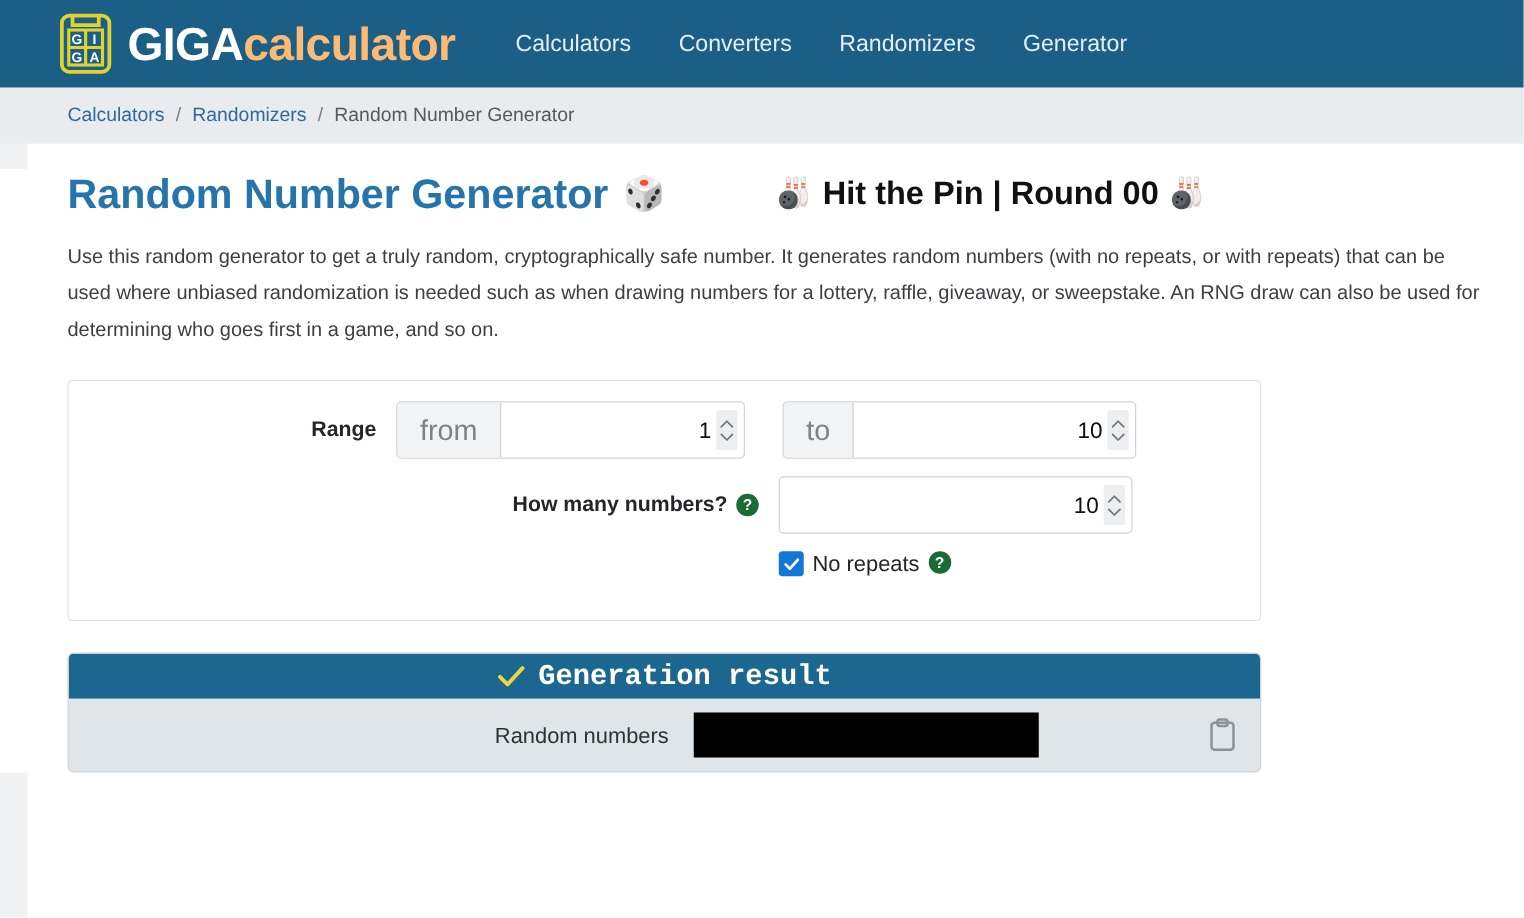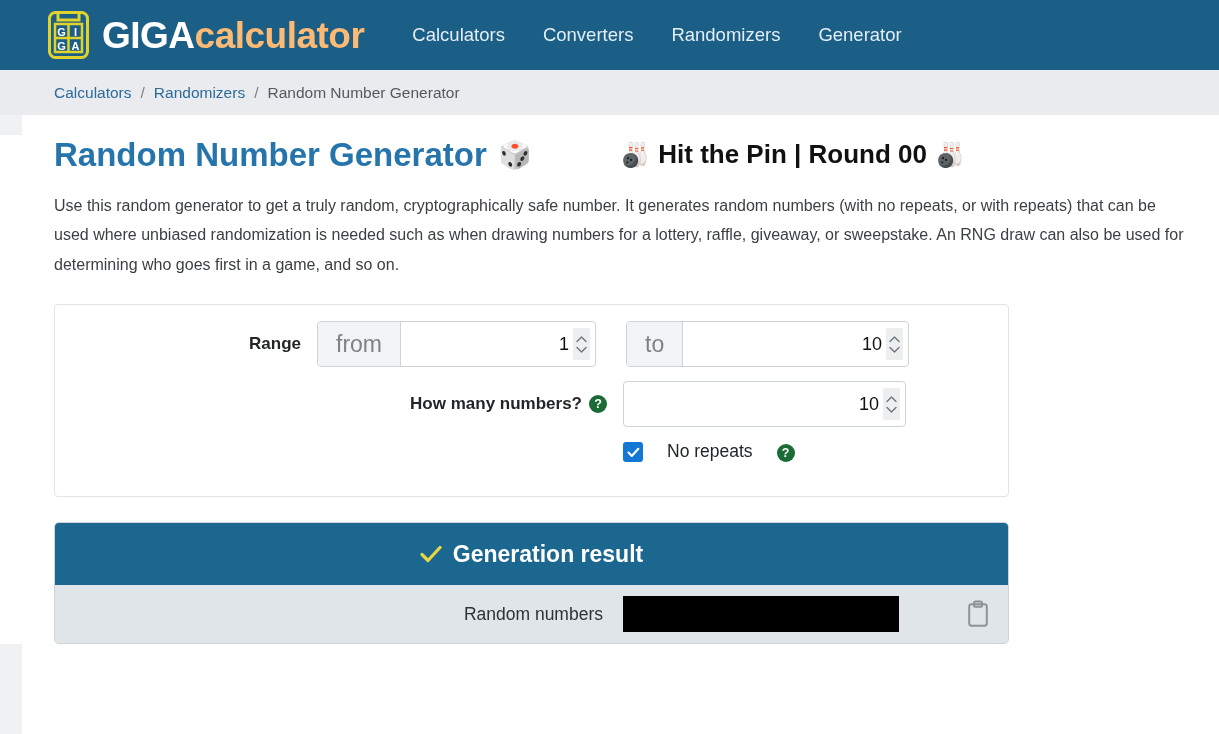--- a/index.html
+++ b/index.html
@@ -212,23 +212,23 @@
     flex: none;
   }
   .spinner svg { display: block; }
 
   .group-from { width: 277px; }
   .group-to   { width: 281px; margin-left: 30px; }
   .group-count{ width: 281px; }
 
   .checkbox-row {
     display: flex;
-    align-items: flex-end;
+    align-items: flex-start;
     margin: 0 0 14px 552px;
-    gap: 24px;
+    gap: 7px;
   }
   .checkbox {
     width: 20px;
     height: 20px;
     border-radius: 3px;
     background: #1277d5;
     display: flex;
     align-items: center;
     justify-content: center;
     flex: none;
@@ -278,38 +278,39 @@
     width: 955px;
     border: 1px solid #cdd3d8;
     border-radius: 5px;
     overflow: hidden;
     box-sizing: border-box;
     background: #dfe5e9;
   }
   .result-header {
     background: #1b6790;
     color: #ffffff;
-    height: 62px;
+    height: 36px;
     display: flex;
     align-items: center;
     justify-content: center;
     gap: 11px;
     font-size: 23px;
     font-weight: bold;
+    font-family: Liberation Mono, monospace;
   }
   .result-check svg { display: block; }
   .result-body {
     height: 58px;
     display: flex;
     align-items: center;
     padding: 0 18px 0 0;
     background: #dfe5e9;
   }
   .result-label {
-    width: 568px;
+    width: 500px;
     text-align: right;
     padding-right: 20px;
     box-sizing: border-box;
     font-size: 17.5px;
     color: #2d3237;
     white-space: nowrap;
   }
   .result-redaction {
     width: 276px;
     height: 36px;

